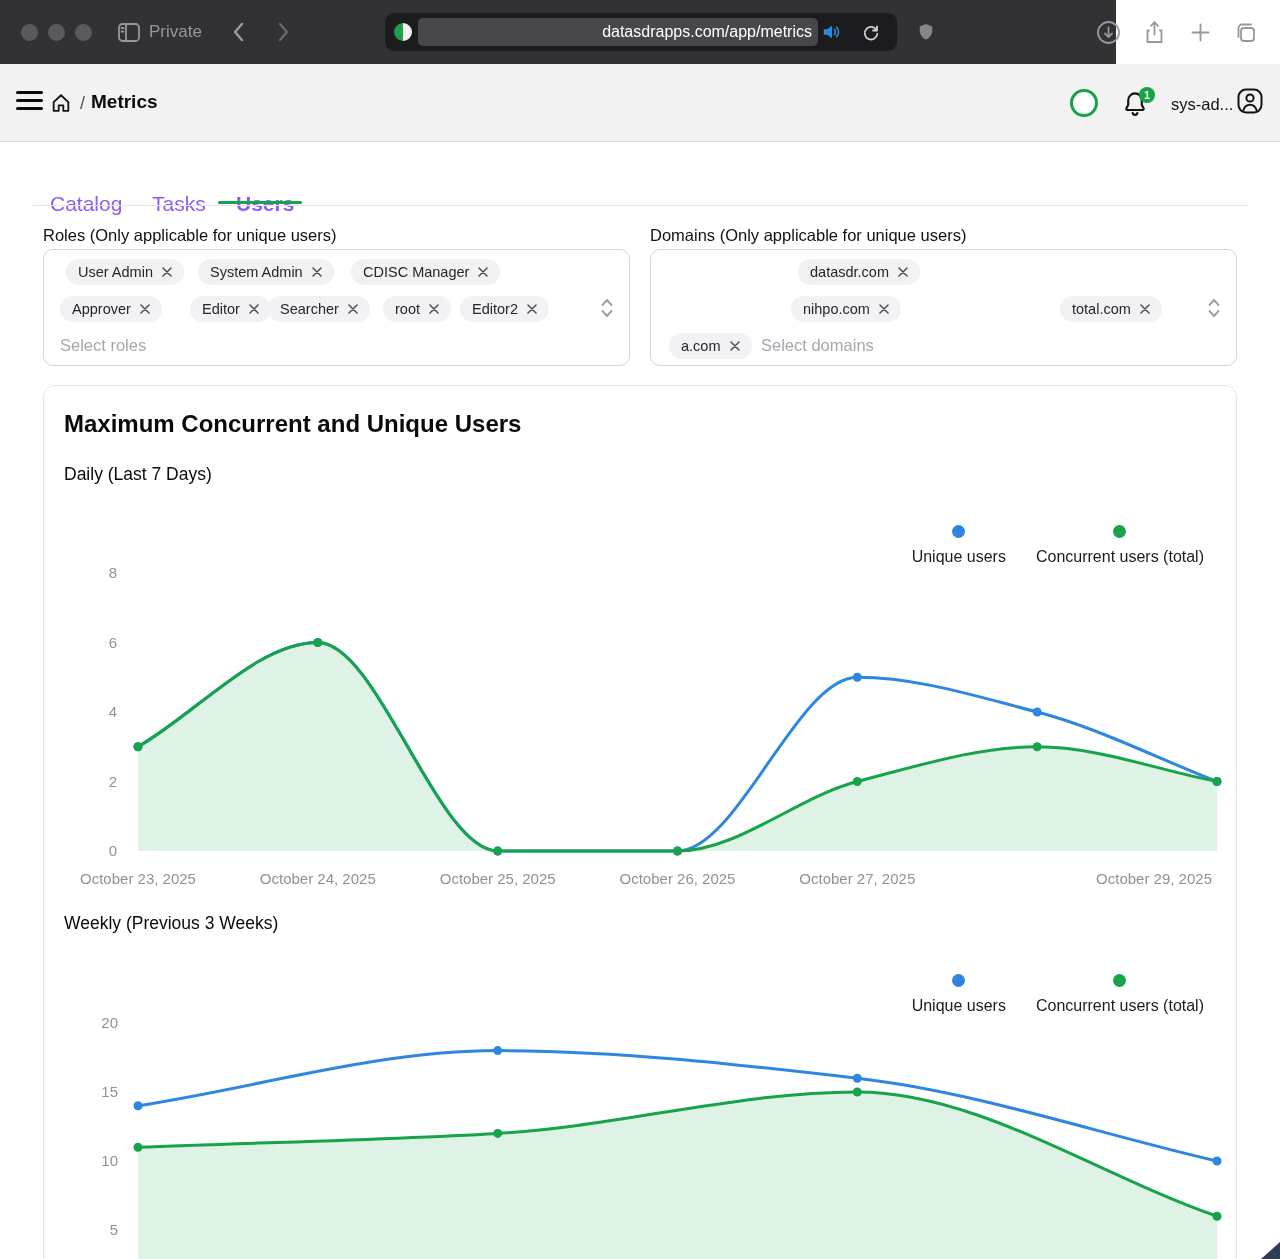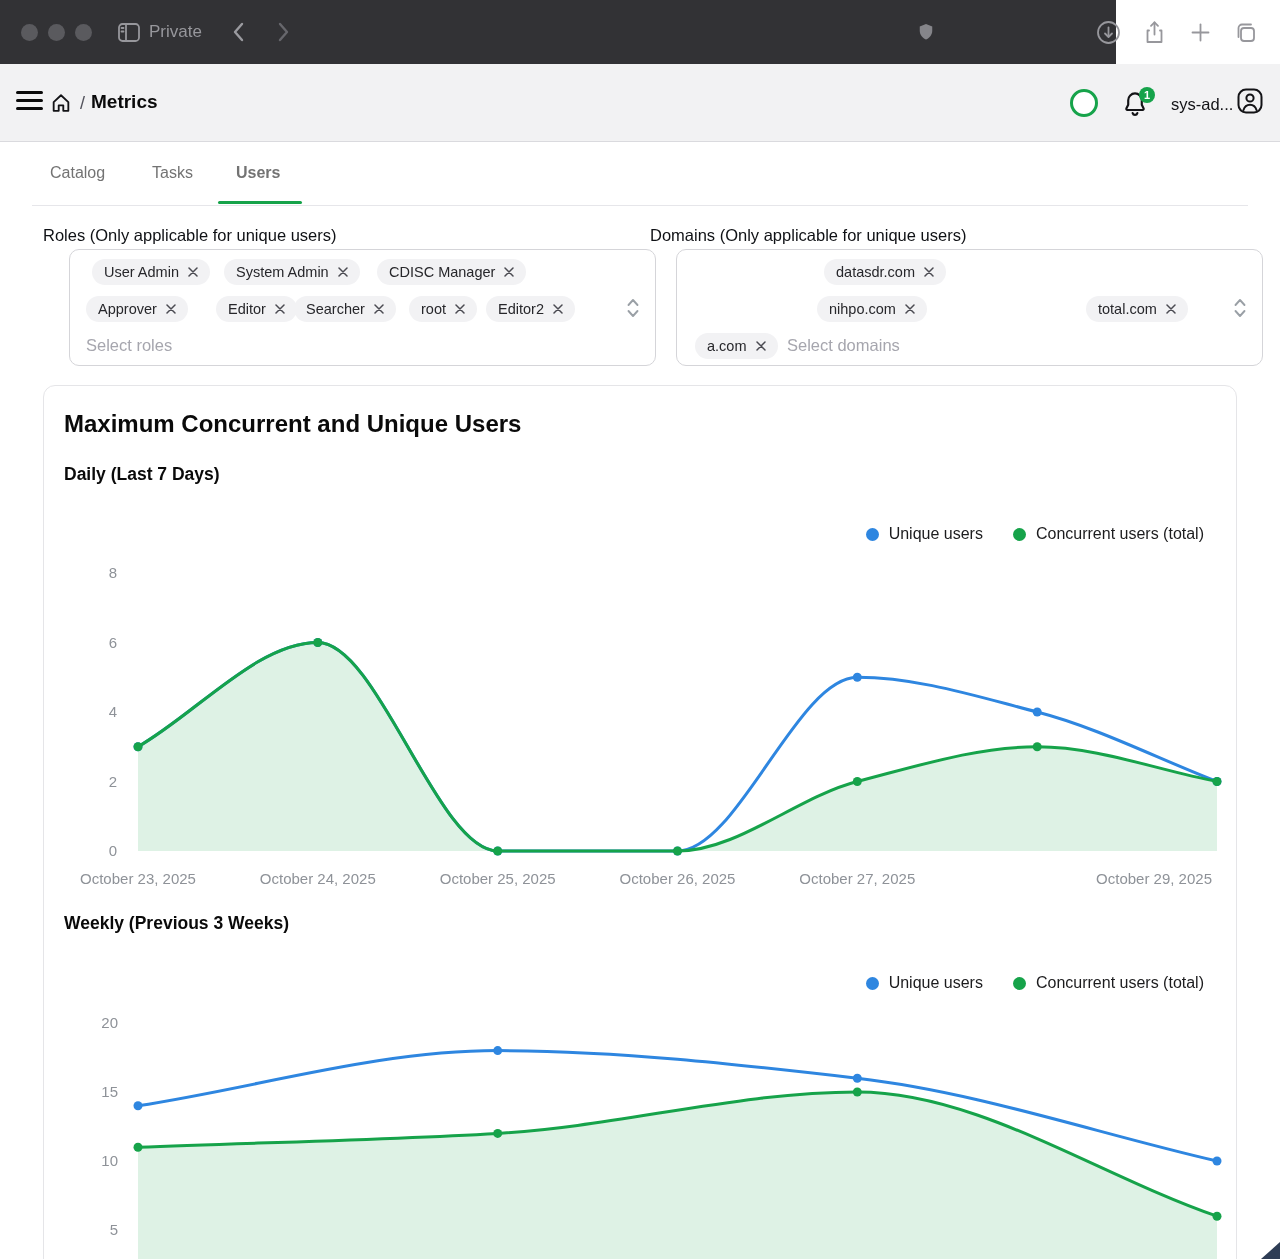--- a/index.html
+++ b/index.html
@@ -36,46 +36,46 @@
                    font-family:"Liberation Sans", sans-serif; }
   .global-search::placeholder { color:#9aa0a6; }
   .status-ring { position:absolute; left:1070px; top:89px; width:28px; height:28px; border:3.5px solid #16A34A; border-radius:50%; background:#fff; }
   .bell-wrap { position:absolute; left:1122px; top:90px; width:30px; height:30px; }
   .bell-badge { position:absolute; left:17px; top:-3px; min-width:16px; height:16px; border-radius:8px; background:#16A34A; color:#fff;
                 font-size:11px; font-weight:700; display:flex; align-items:center; justify-content:center; padding:0 2px; }
   .username { position:absolute; left:1171px; top:95px; font-size:16.5px; color:#131316; }
   .avatar-wrap { position:absolute; left:1236px; top:87px; }
 
   
-  .tab { position:absolute; top:164px; font-size:16px; color:#737373; cursor:pointer; }
+  .tab { position:absolute; top:192px; font-size:21px; color:#8b5cf6; cursor:pointer; }
   .tab-catalog{left:50px}.tab-tasks{left:152px}
   .tab-users{left:236px; font-weight:700;}
   .tab-underline { position:absolute; left:218px; top:201px; width:84px; height:3px; background:#16A34A; border-radius:2px; }
   .tabs-divider { position:absolute; left:32px; top:205px; width:1216px; height:1px; background:#e6e6ea; }
 
   
   .filter-label { position:absolute; top:226px; font-size:16.5px; font-weight:500; color:#0f1115; }
   .fl-roles{left:43px}.fl-domains{left:650px}
-  .select-box { position:absolute; top:249px; width:587px; height:117px; border:1px solid #d5d5d9; border-radius:10px; background:#fff;margin-left:26px; }
+  .select-box { position:absolute; top:249px; width:587px; height:117px; border:1px solid #d5d5d9; border-radius:10px; background:#fff; }
   .sb-roles{left:43px}.sb-domains{left:650px}
   .chip { position:absolute; height:26px; background:#f2f2f4; border-radius:13px; display:inline-flex; align-items:center;
           gap:9px; padding:0 12px; font-size:14.5px; color:#27272b; white-space:nowrap; cursor:pointer; }
   .chip svg { flex:none; }
   .sb-placeholder { position:absolute; font-size:16.5px; color:#a6a6ae; }
   .stepper { position:absolute; right:12px; top:45px; }
 
   
   .card { position:absolute; left:43px; top:385px; width:1194px; height:900px; background:#fff;
           border:1px solid #e5e5e8; border-radius:12px; }
   .card-title { position:absolute; left:20px; top:24px; font-size:24px; font-weight:700; color:#0a0a0a; }
-  .chart-subtitle { position:absolute; left:20px; font-size:17.5px; font-weight:700; color:#0a0a0a; }
+  .chart-subtitle { position:absolute; left:20px; font-size:17.5px; font-weight:400; color:#0a0a0a; }
   .st-daily{top:78px}.st-weekly{top:527px}
   .legend { position:absolute; right:32px; display:flex; gap:30px; align-items:center; }
   .lg-daily{top:139px}.lg-weekly{top:588px}
-  .legend-item { display:flex; align-items:center; gap:10px; font-size:16px; color:#1c1c1e; cursor:pointer; }
+  .legend-item { display:flex; align-items:center; gap:10px; font-size:16px; color:#1c1c1e; cursor:pointer;flex-direction:column; }
   .legend-dot { width:13px; height:13px; border-radius:50%; }
   .dot-blue{background:#2E86E0}.dot-green{background:#16A34A}
   .chart-svg { position:absolute; left:0; }
   #daily-chart{top:160px; width:1194px; height:350px;}
   #weekly-chart{top:615px; width:1194px; height:300px;}
   .tick-label { font-size:15px; fill:#8E9298; font-family:"Liberation Sans", sans-serif; }
 
   .corner-shape { position:absolute; right:0; bottom:0; width:0; height:0;
                   border-bottom:17px solid #2e3d55; border-left:19px solid transparent; }
   .icon-stroke { stroke:#97979c; stroke-width:1.8; fill:none; stroke-linecap:round; stroke-linejoin:round; }
@@ -101,20 +101,35 @@
       <span>Private</span>
     </div>
 
     <svg class="nav-chev" style="left:228px" width="22" height="24" viewBox="0 0 22 24">
       <polyline points="14,4 7,12 14,20" fill="none" stroke="#9b9ba0" stroke-width="2.4" stroke-linecap="round" stroke-linejoin="round"></polyline>
     </svg>
     <svg class="nav-chev" style="left:272px" width="22" height="24" viewBox="0 0 22 24">
       <polyline points="8,4 15,12 8,20" fill="none" stroke="#67676c" stroke-width="2.4" stroke-linecap="round" stroke-linejoin="round"></polyline>
     </svg>
 
+    <div class="url-bar">
+      <span class="favicon"></span>
+      <div class="url-field">
+        <span class="url-text">datasdrapps.com/app/metrics</span>
+      </div>
+      <svg class="pill-icon" style="right:54px" width="22" height="20" viewBox="0 0 24 20">
+        <polygon points="3,7 7,7 12,3 12,17 7,13 3,13" fill="#2E86E0"></polygon>
+        <path d="M14.5 7 a4.2 4.2 0 0 1 0 6" stroke="#2E86E0" stroke-width="1.8" fill="none" stroke-linecap="round"></path>
+        <path d="M17 4.8 a7.4 7.4 0 0 1 0 10.4" stroke="#2E86E0" stroke-width="1.8" fill="none" stroke-linecap="round"></path>
+      </svg>
+      <svg class="pill-icon" style="right:16px" width="20" height="20" viewBox="0 0 20 20">
+        <path d="M16 4.5 v4 h-4" fill="none" stroke="#cfcfd3" stroke-width="1.8" stroke-linecap="round" stroke-linejoin="round"></path>
+        <path d="M15.6 8.2 A6.3 6.3 0 1 0 16.3 12" fill="none" stroke="#cfcfd3" stroke-width="1.8" stroke-linecap="round"></path>
+      </svg>
+    </div>
 
     <span class="shield-wrap">
       <svg width="20" height="24" viewBox="0 0 24 24">
         <path d="M12 2.5 l7.5 2.8 v5.2 c0 5.2-3.7 8.9-7.5 10.5 C8.2 19.4 4.5 15.7 4.5 10.5 v-5.2 Z" fill="#85858a"></path>
       </svg>
     </span>
 
     <svg class="tb-right i-dl" width="25" height="25" viewBox="0 0 25 25">
       <circle cx="12.5" cy="12.5" r="10.5" class="icon-stroke"></circle>
       <line x1="12.5" y1="7.5" x2="12.5" y2="16" class="icon-stroke"></line>

